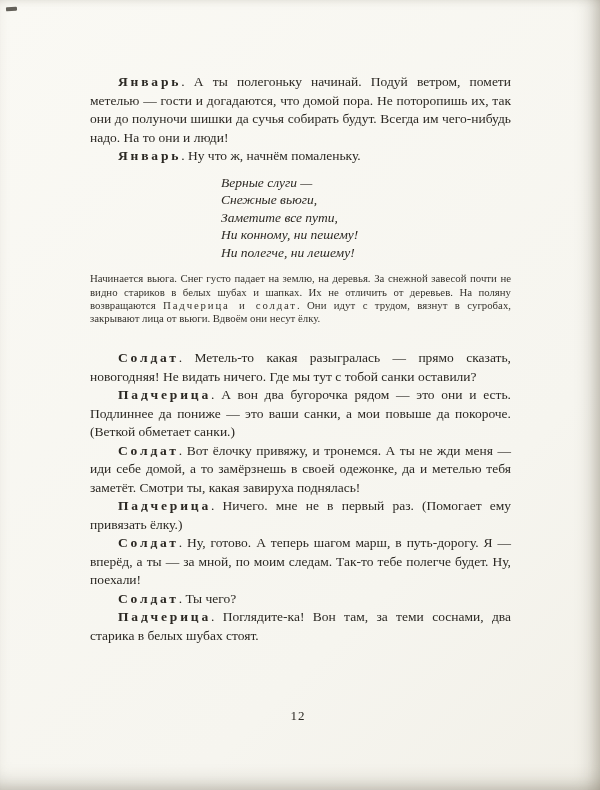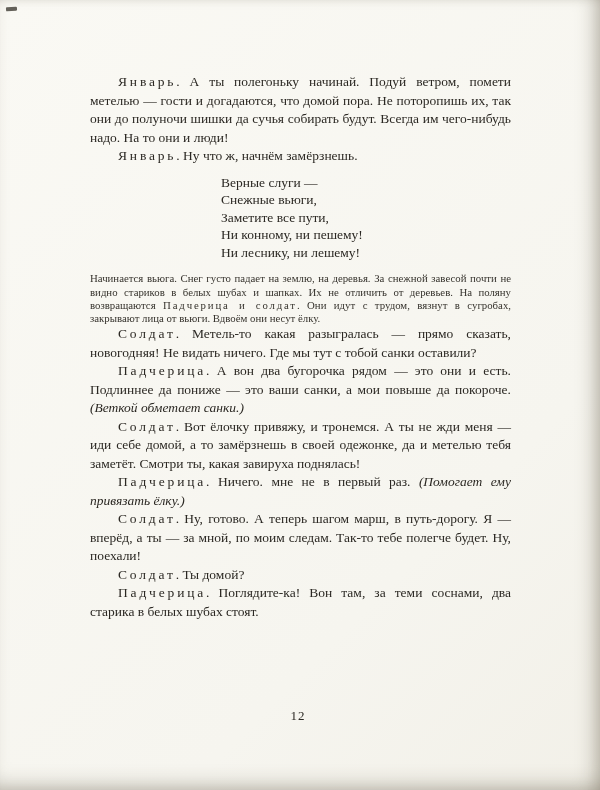--- a/index.html
+++ b/index.html
@@ -45,34 +45,35 @@
     text-align: justify;
     hyphens: auto;
     -webkit-hyphens: auto;
   }
   p.para {
     margin: 0;
     text-indent: 28px;
   }
   .speaker {
     letter-spacing: 0.21em;
+    font-weight: bold;
   }
   .it {
-    font-style: italic;
   }
   .verse {
     margin: 8px 0 8px 131px;
     text-align: left;
     line-height: 17.6px;
   }
   .verse div {
     white-space: nowrap;
+    font-style: italic;
   }
   p.stage {
-    margin: 11px 0 0 0;
+    margin: 11px 0 24px 0;
     font-size: 10.8px;
     line-height: 13.2px;
     text-indent: 0;
     text-align: justify;
     color: #36332d;
   }
   .sp {
     letter-spacing: 0.17em;
   }
   .page-number {
@@ -90,44 +91,44 @@
 <body>
 
 <div class="page">
 
   <div class="scan-mark"></div>
 
   <div class="text-block">
 
     <p class="para"><span class="speaker">Январь</span><span>. А ты полегоньку начинай. Подуй ветром, помети метелью — гости и догадаются, что домой пора. Не поторопишь их, так они до полуночи шишки да сучья собирать будут. Всегда им чего-нибудь надо. На то они и люди!</span></p>
 
-    <p class="para"><span class="speaker">Январь</span><span>. Ну что ж, начнём замёрзнешь.</span></p>
+    <p class="para"><span class="speaker">Январь</span><span>. Ну что ж, начнём помаленьку.</span></p>
 
     <div class="verse">
       <div>Верные слуги —</div>
       <div>Снежные вьюги,</div>
       <div>Заметите все пути,</div>
       <div>Ни конному, ни пешему!</div>
-      <div>Ни леснику, ни лешему!</div>
+      <div>Ни полегче, ни лешему!</div>
     </div>
 
     <p class="stage"><span>Начинается вьюга. Снег густо падает на землю, на деревья. За снежной завесой почти не видно стариков в белых шубах и шапках. Их не отличить от деревьев. На поляну возвращаются </span><span class="sp">Падчерица и солдат</span><span>. Они идут с трудом, вязнут в сугробах, закрывают лица от вьюги. Вдвоём они несут ёлку.</span></p>
 
     <p class="para"><span class="speaker">Солдат</span><span>. Метель-то какая разыгралась — прямо сказать, новогодняя! Не видать ничего. Где мы тут с тобой санки оставили?</span></p>
 
     <p class="para"><span class="speaker">Падчерица</span><span>. А вон два бугорочка рядом — это они и есть. Подлиннее да пониже — это ваши санки, а мои повыше да покороче. </span><span class="it">(Веткой обметает санки.)</span><span></span></p>
 
     <p class="para"><span class="speaker">Солдат</span><span>. Вот ёлочку привяжу, и тронемся. А ты не жди меня — иди себе домой, а то замёрзнешь в своей одежонке, да и метелью тебя заметёт. Смотри ты, какая завируха поднялась!</span></p>
 
     <p class="para"><span class="speaker">Падчерица</span><span>. Ничего. мне не в первый раз. </span><span class="it">(Помогает ему привязать ёлку.)</span><span></span></p>
 
     <p class="para"><span class="speaker">Солдат</span><span>. Ну, готово. А теперь шагом марш, в путь-дорогу. Я — вперёд, а ты — за мной, по моим следам. Так-то тебе полегче будет. Ну, поехали!</span></p>
 
 
-    <p class="para"><span class="speaker">Солдат</span><span>. Ты домой?</span></p>
+    <p class="para"><span class="speaker">Солдат</span><span>. Ты чего?</span></p>
 
     <p class="para"><span class="speaker">Падчерица</span><span>. Поглядите-ка! Вон там, за теми соснами, два старика в белых шубах стоят.</span></p>
 
   </div>
 
   <div class="page-number">12</div>
 
 </div>
 
 </body></html>

